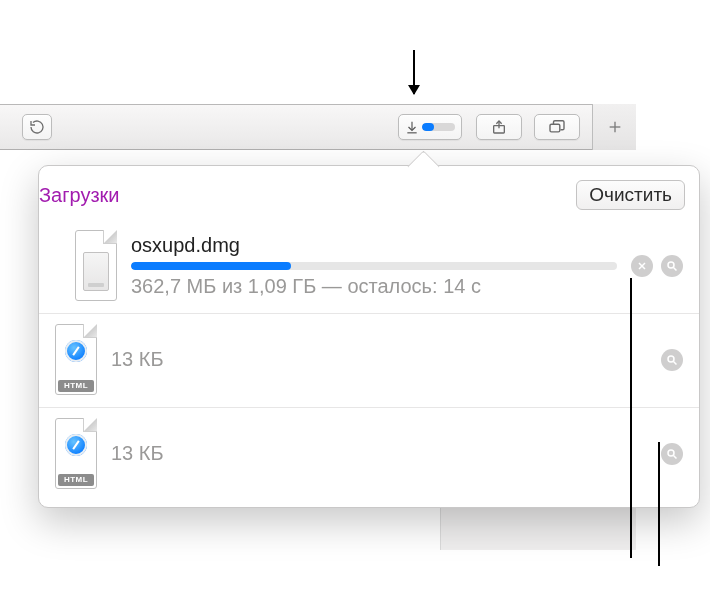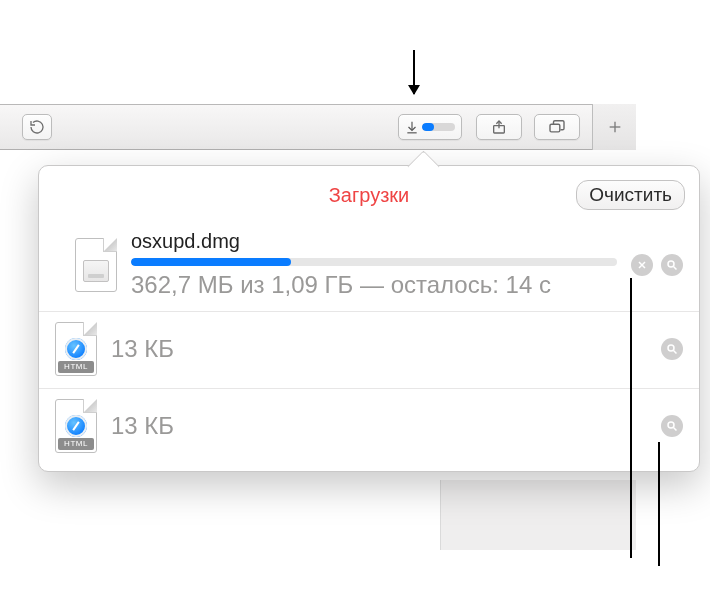--- a/index.html
+++ b/index.html
@@ -109,47 +109,47 @@
   }
   .pop-header {
     display:flex;
     align-items:center;
     padding: 0 14px 10px 14px;
     position:relative;
   }
   .pop-title {
     position:absolute;
     left:0; right:0;
-    text-align:center;
     font-size: 20px;
-    color:#ef4444;
+    color:#a21caf;
     pointer-events:none;
   }
   .clear-btn {
     margin-left:auto;
     font-size: 19px;
     color:#2b2b2b;
     padding: 3px 12px;
     border:1px solid #c4c3c3;
-    border-radius:12px;
+    border-radius:6px;
     background: linear-gradient(#fcfcfc,#f1f0f0);
   }
   .dl-list { }
   .dl-item {
     display:flex;
     align-items:center;
     gap: 14px;
     padding: 10px 16px 12px 16px;
     border-top: 1px solid #e7e6e6;
   }
   .dl-item:first-child{ border-top:none;padding-left:36px; }
   .file-icon {
-    width: 42px; height: 54px;
+    width: 42px; height: 71px;
     flex: none;
     position:relative;
+    font-weight:bold;
   }
   .doc-body{
     position:absolute; inset:0;
     background:#fff;
     border:1px solid #bfbfbf;
     border-radius:3px;
   }
   .doc-fold{
     position:absolute; right:0; top:0;
     width:14px; height:14px;
@@ -188,21 +188,21 @@
   .dl-body{
     flex:1;
     min-width:0;
   }
   .dl-name{
     font-size:20px;
     color:#222;
     margin-bottom:2px;
   }
   .dl-sub{
-    font-size:24px;
+    font-size:20px;
     color:#9a9998;
   }
   .dl-bar{
     height:8px;
     border-radius:4px;
     background:#e6e6e6;
     margin: 5px 0 5px 0;
     position:relative;
     overflow:hidden;
   }

